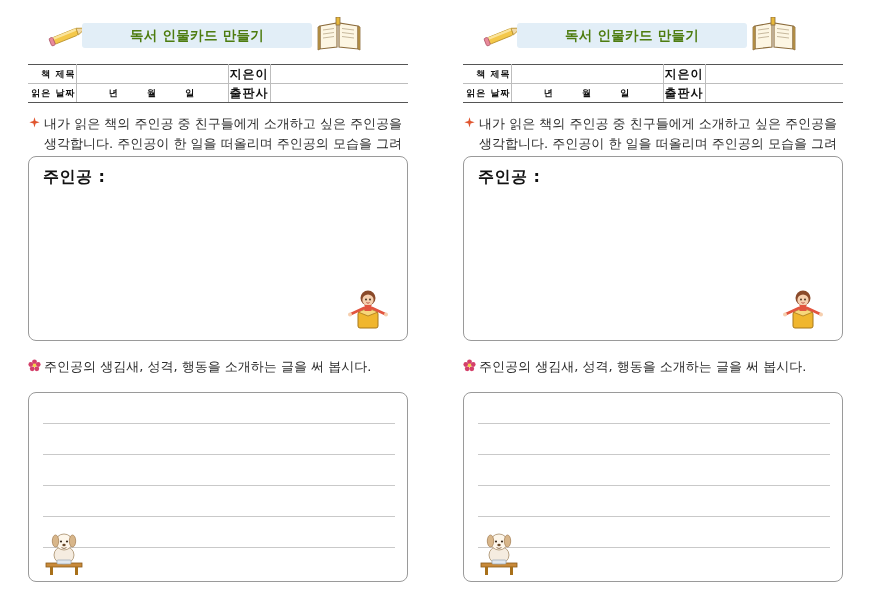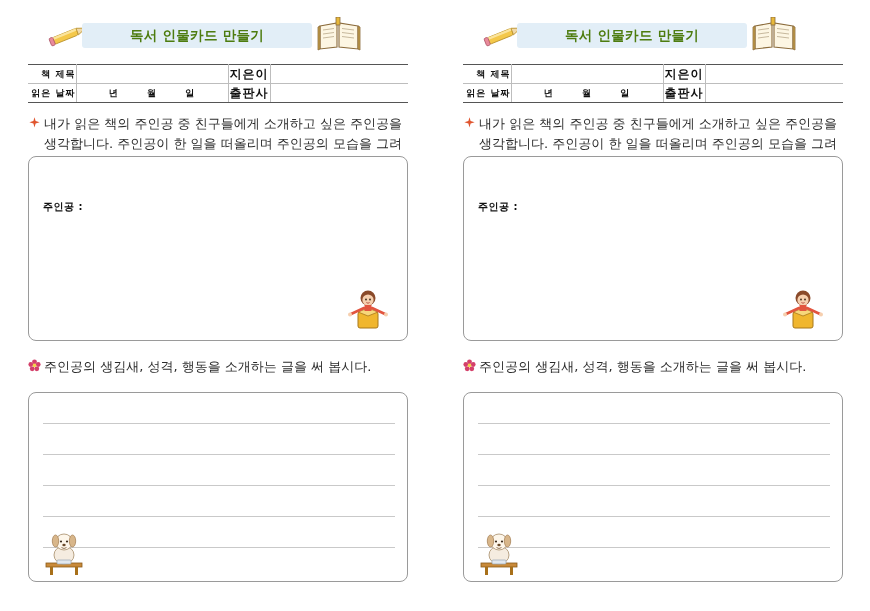--- a/index.html
+++ b/index.html
@@ -154,25 +154,24 @@
     width: 380px;
     height: 185px;
     border: 1px solid #9a9a9a;
     border-radius: 8px;
     background: #fff;
   }
   .draw-label {
     position: absolute;
     left: 14px;
     top: 10px;
-    font-size: 10px;
+    font-size: 16px;
     font-weight: bold;
     color: #111;
     letter-spacing: 0.5px;
-    margin-top: 33px;
   }
   .kid-icon {
     position: absolute;
     right: 14px;
     bottom: 6px;
     width: 50px;
     height: 52px;
   }
 
   

